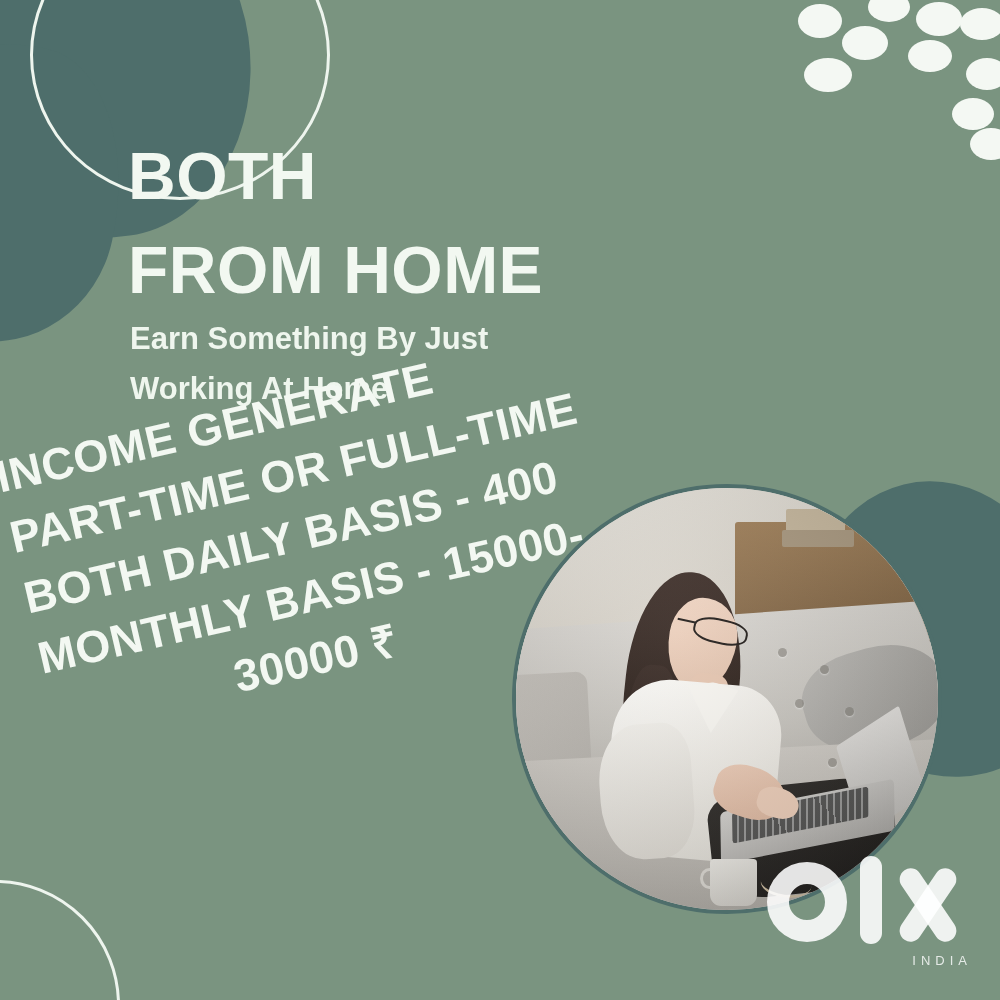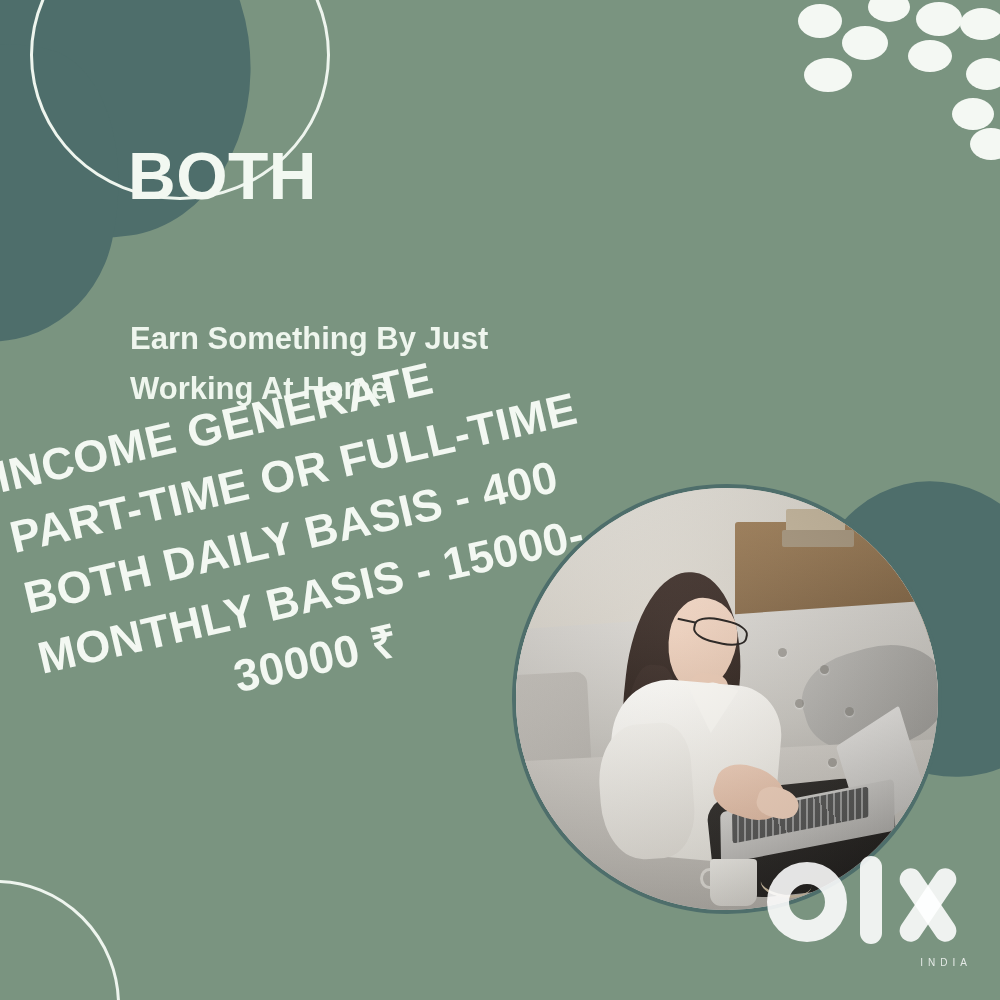--- a/index.html
+++ b/index.html
@@ -341,21 +341,21 @@
     position:absolute; left:26px; top:-3px;
     width:22px; height:84px;
     background:rgba(255,255,255,.88);
     border-radius:11px;
   }
   .olx-x span:first-child { transform:rotate(34deg); }
   .olx-x span:last-child  { transform:rotate(-34deg); }
   .olx-india {
     position:absolute; right:6px; bottom:2px;
     color:rgba(255,255,255,.80);
-    font-size:10px;
+    font-size:13px;
     letter-spacing:5px;
     font-weight:400;
     margin-left:34px;
   }
 </style>
 </head>
 <body>
 
 <div class="poster">
 
@@ -373,20 +373,21 @@
       <div class="dot" style="left: 62px; top: 26px; width: 46px; height: 34px; background: rgb(244, 248, 243);"></div>
       <div class="dot" style="left: 128px; top: 40px; width: 44px; height: 32px; background: rgb(244, 248, 243);"></div>
       <div class="dot" style="left: 24px; top: 58px; width: 48px; height: 34px; background: rgb(244, 248, 243);"></div>
       <div class="dot" style="left: 186px; top: 58px; width: 42px; height: 32px; background: rgb(244, 248, 243);"></div>
       <div class="dot" style="left: 172px; top: 98px; width: 42px; height: 32px; background: rgb(244, 248, 243);"></div>
       <div class="dot" style="left: 190px; top: 128px; width: 42px; height: 32px; background: rgb(244, 248, 243);"></div>
     </div>
 
   <div class="headline">
     <div class="line">BOTH</div>
+    <div class="line">FROM HOME</div>
   </div>
 
   <div class="subhead">
     <div>Earn Something By Just</div>
     <div>Working At Home</div>
   </div>
 
   <div class="photo-circle">
     <div class="photo-inner">
       <div class="room-wall"></div>

